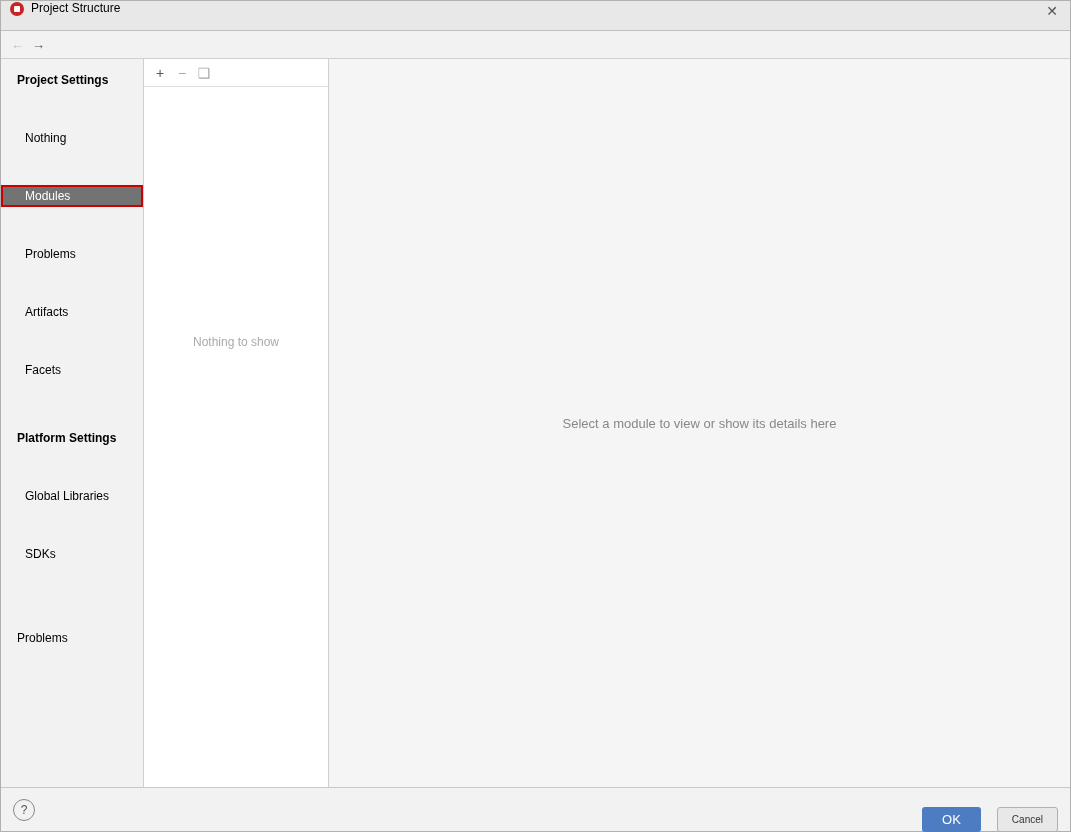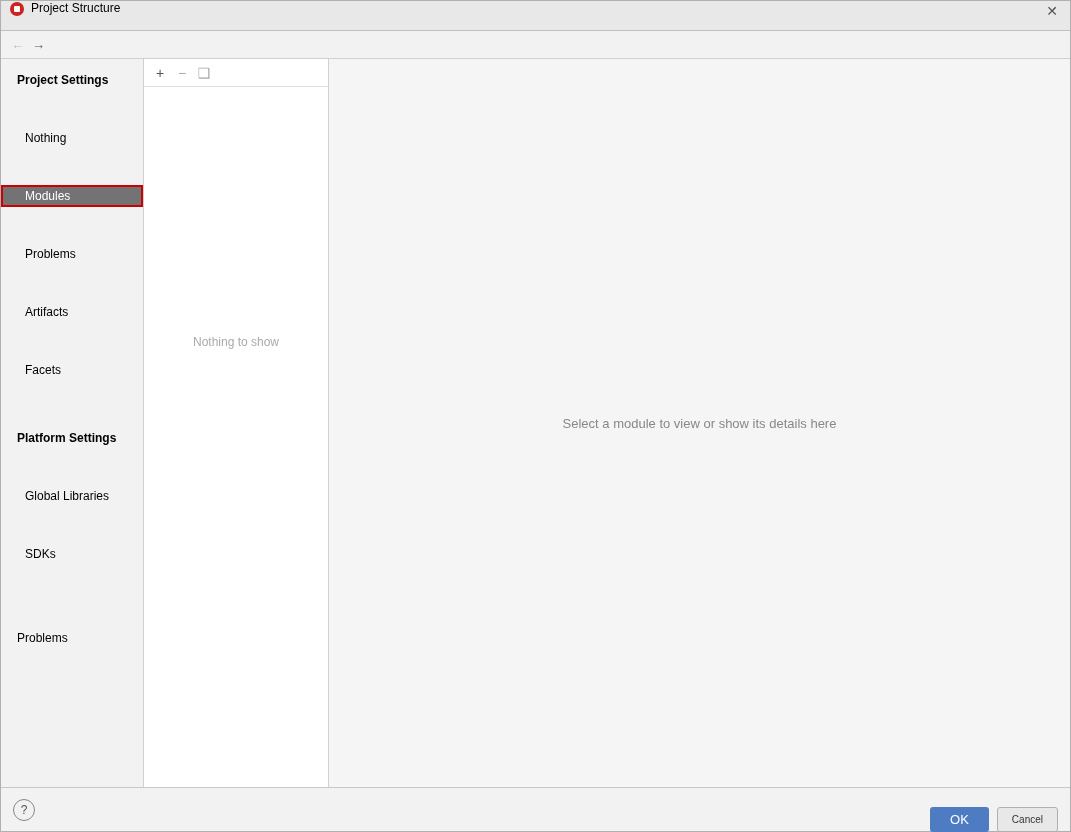--- a/index.html
+++ b/index.html
@@ -206,21 +206,21 @@
       align-items: center;
       justify-content: center;
       cursor: pointer;
       font-size: 12px;
       color: #555;
       background: transparent;
     }
 
     .footer-right {
       display: flex;
-      gap: 8px;
+      gap: 16px;
       margin-top: 20px;
     }
 
     .btn-ok {
       padding: 5px 20px;
       background: #4d7cc3;
       color: #fff;
       border: none;
       border-radius: 3px;
       cursor: pointer;

